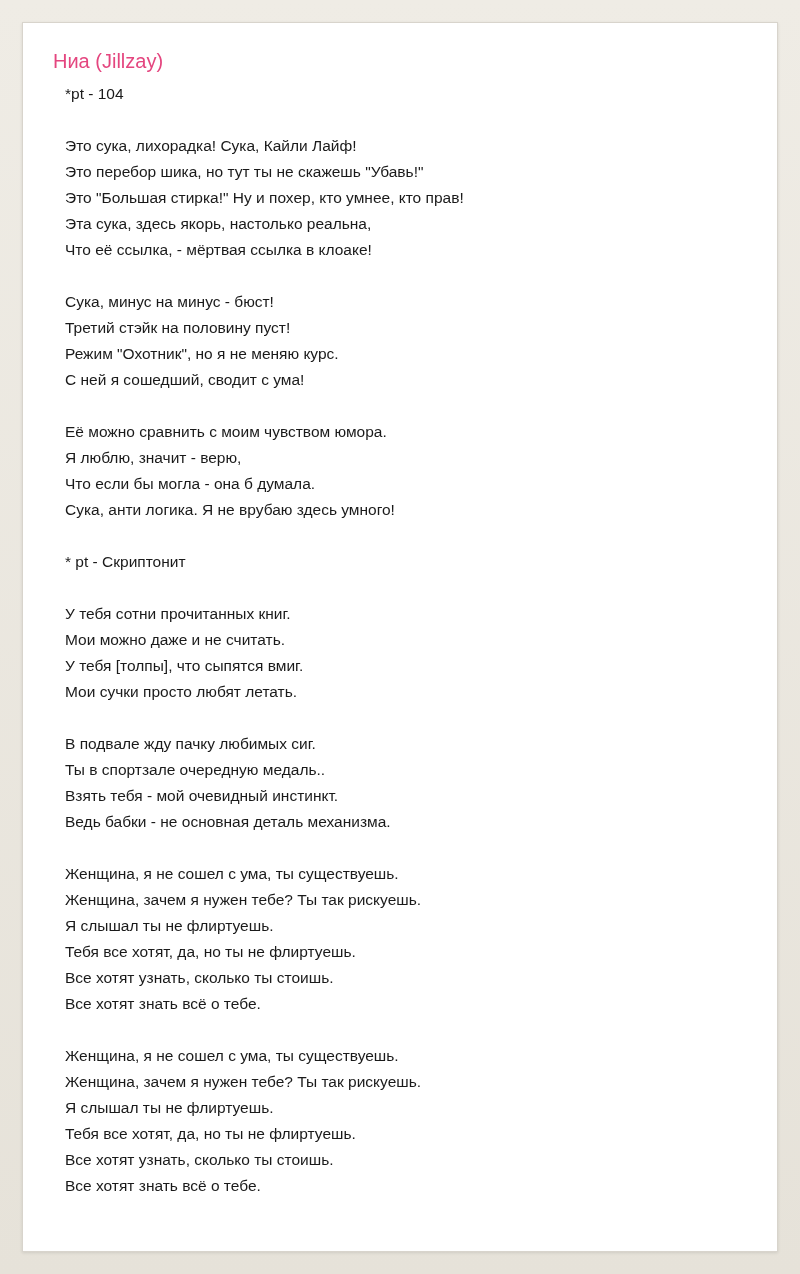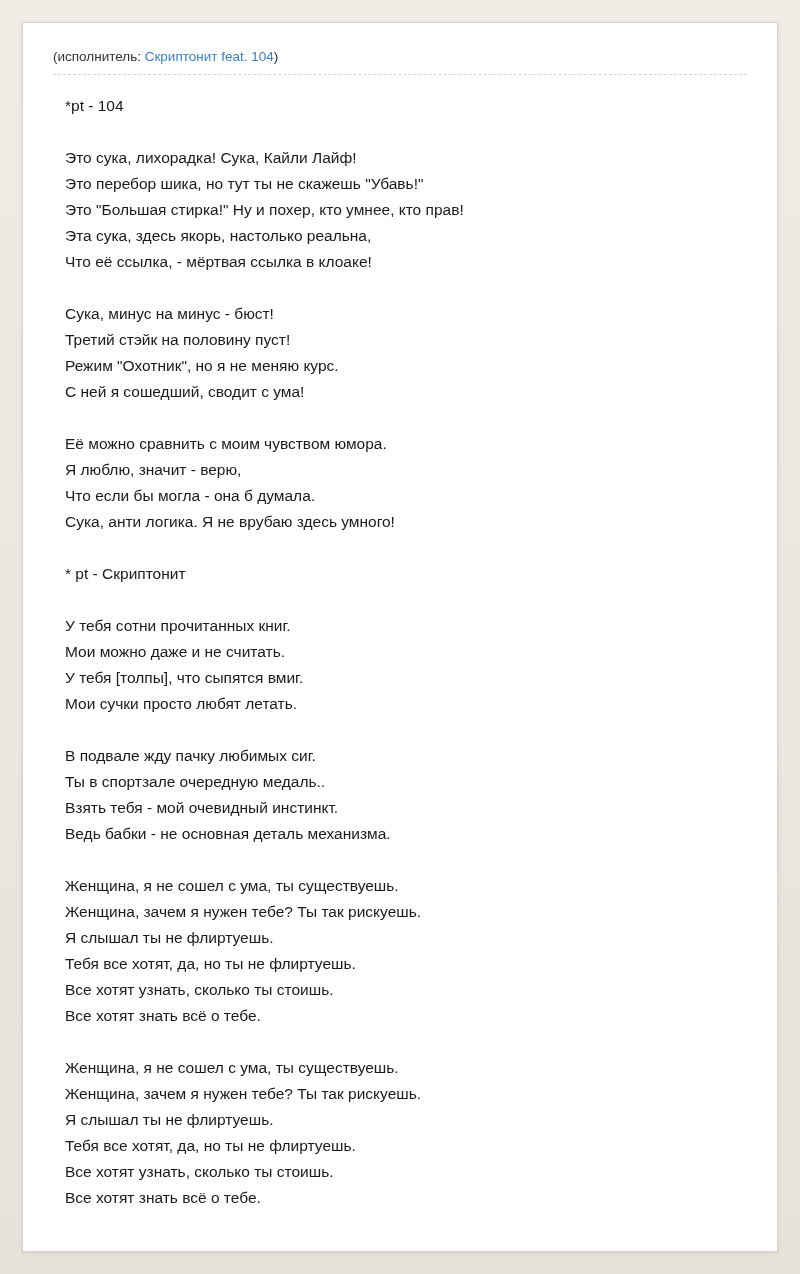--- a/index.html
+++ b/index.html
@@ -63,21 +63,19 @@
   .lyrics-line {
     display: block;
   }
 </style>
 </head>
 <body>
 
 <div class="page-frame">
   <div class="sheet">
 
+    <h1 class="song-title">Ниа (Jillzay)</h1>
 
-    <div class="performer-line">
-      <span>(исполнитель: </span><a href="#">Скриптонит feat. 104</a><span>)</span>
-    </div>
 
     <div class="lyrics"><p class="lyrics-block"><span class="lyrics-line">*pt - 104</span></p><p class="lyrics-block"><span class="lyrics-line">Это сука, лихорадка! Сука, Кайли Лайф!</span><span class="lyrics-line">Это перебор шика, но тут ты не скажешь "Убавь!"</span><span class="lyrics-line">Это "Большая стирка!" Ну и похер, кто умнее, кто прав!</span><span class="lyrics-line">Эта сука, здесь якорь, настолько реальна,</span><span class="lyrics-line">Что её ссылка, - мёртвая ссылка в клоаке!</span></p><p class="lyrics-block"><span class="lyrics-line">Сука, минус на минус - бюст!</span><span class="lyrics-line">Третий стэйк на половину пуст!</span><span class="lyrics-line">Режим "Охотник", но я не меняю курс.</span><span class="lyrics-line">С ней я сошедший, сводит с ума!</span></p><p class="lyrics-block"><span class="lyrics-line">Её можно сравнить с моим чувством юмора.</span><span class="lyrics-line">Я люблю, значит - верю,</span><span class="lyrics-line">Что если бы могла - она б думала.</span><span class="lyrics-line">Сука, анти логика. Я не врубаю здесь умного!</span></p><p class="lyrics-block"><span class="lyrics-line">* pt - Скриптонит</span></p><p class="lyrics-block"><span class="lyrics-line">У тебя сотни прочитанных книг.</span><span class="lyrics-line">Мои можно даже и не считать.</span><span class="lyrics-line">У тебя [толпы], что сыпятся вмиг.</span><span class="lyrics-line">Мои сучки просто любят летать.</span></p><p class="lyrics-block"><span class="lyrics-line">В подвале жду пачку любимых сиг.</span><span class="lyrics-line">Ты в спортзале очередную медаль..</span><span class="lyrics-line">Взять тебя - мой очевидный инстинкт.</span><span class="lyrics-line">Ведь бабки - не основная деталь механизма.</span></p><p class="lyrics-block"><span class="lyrics-line">Женщина, я не сошел с ума, ты существуешь.</span><span class="lyrics-line">Женщина, зачем я нужен тебе? Ты так рискуешь.</span><span class="lyrics-line">Я слышал ты не флиртуешь.</span><span class="lyrics-line">Тебя все хотят, да, но ты не флиртуешь.</span><span class="lyrics-line">Все хотят узнать, сколько ты стоишь.</span><span class="lyrics-line">Все хотят знать всё о тебе.</span></p><p class="lyrics-block"><span class="lyrics-line">Женщина, я не сошел с ума, ты существуешь.</span><span class="lyrics-line">Женщина, зачем я нужен тебе? Ты так рискуешь.</span><span class="lyrics-line">Я слышал ты не флиртуешь.</span><span class="lyrics-line">Тебя все хотят, да, но ты не флиртуешь.</span><span class="lyrics-line">Все хотят узнать, сколько ты стоишь.</span><span class="lyrics-line">Все хотят знать всё о тебе.</span></p></div>
 
   </div>
 </div>
 
 </body></html>

